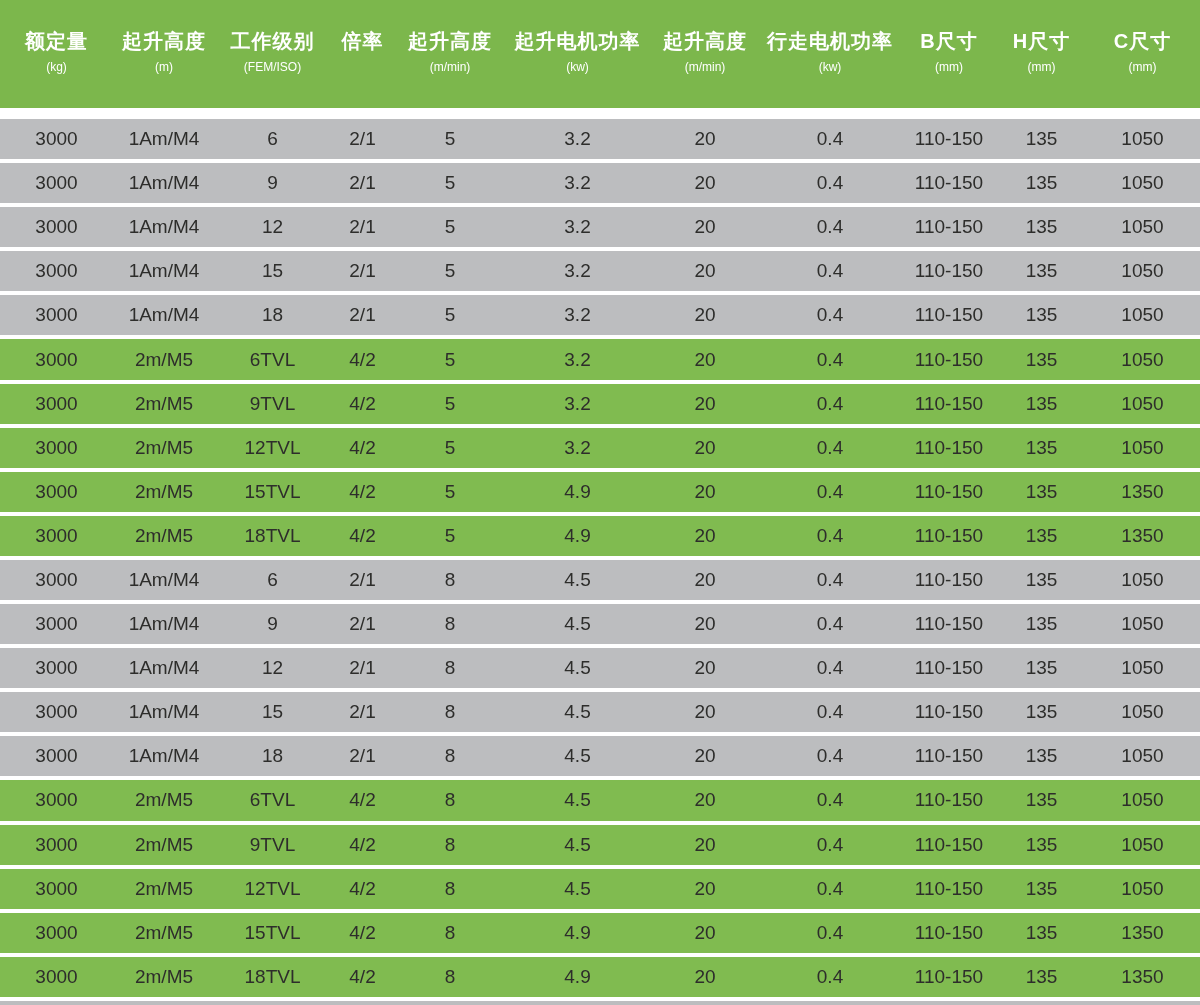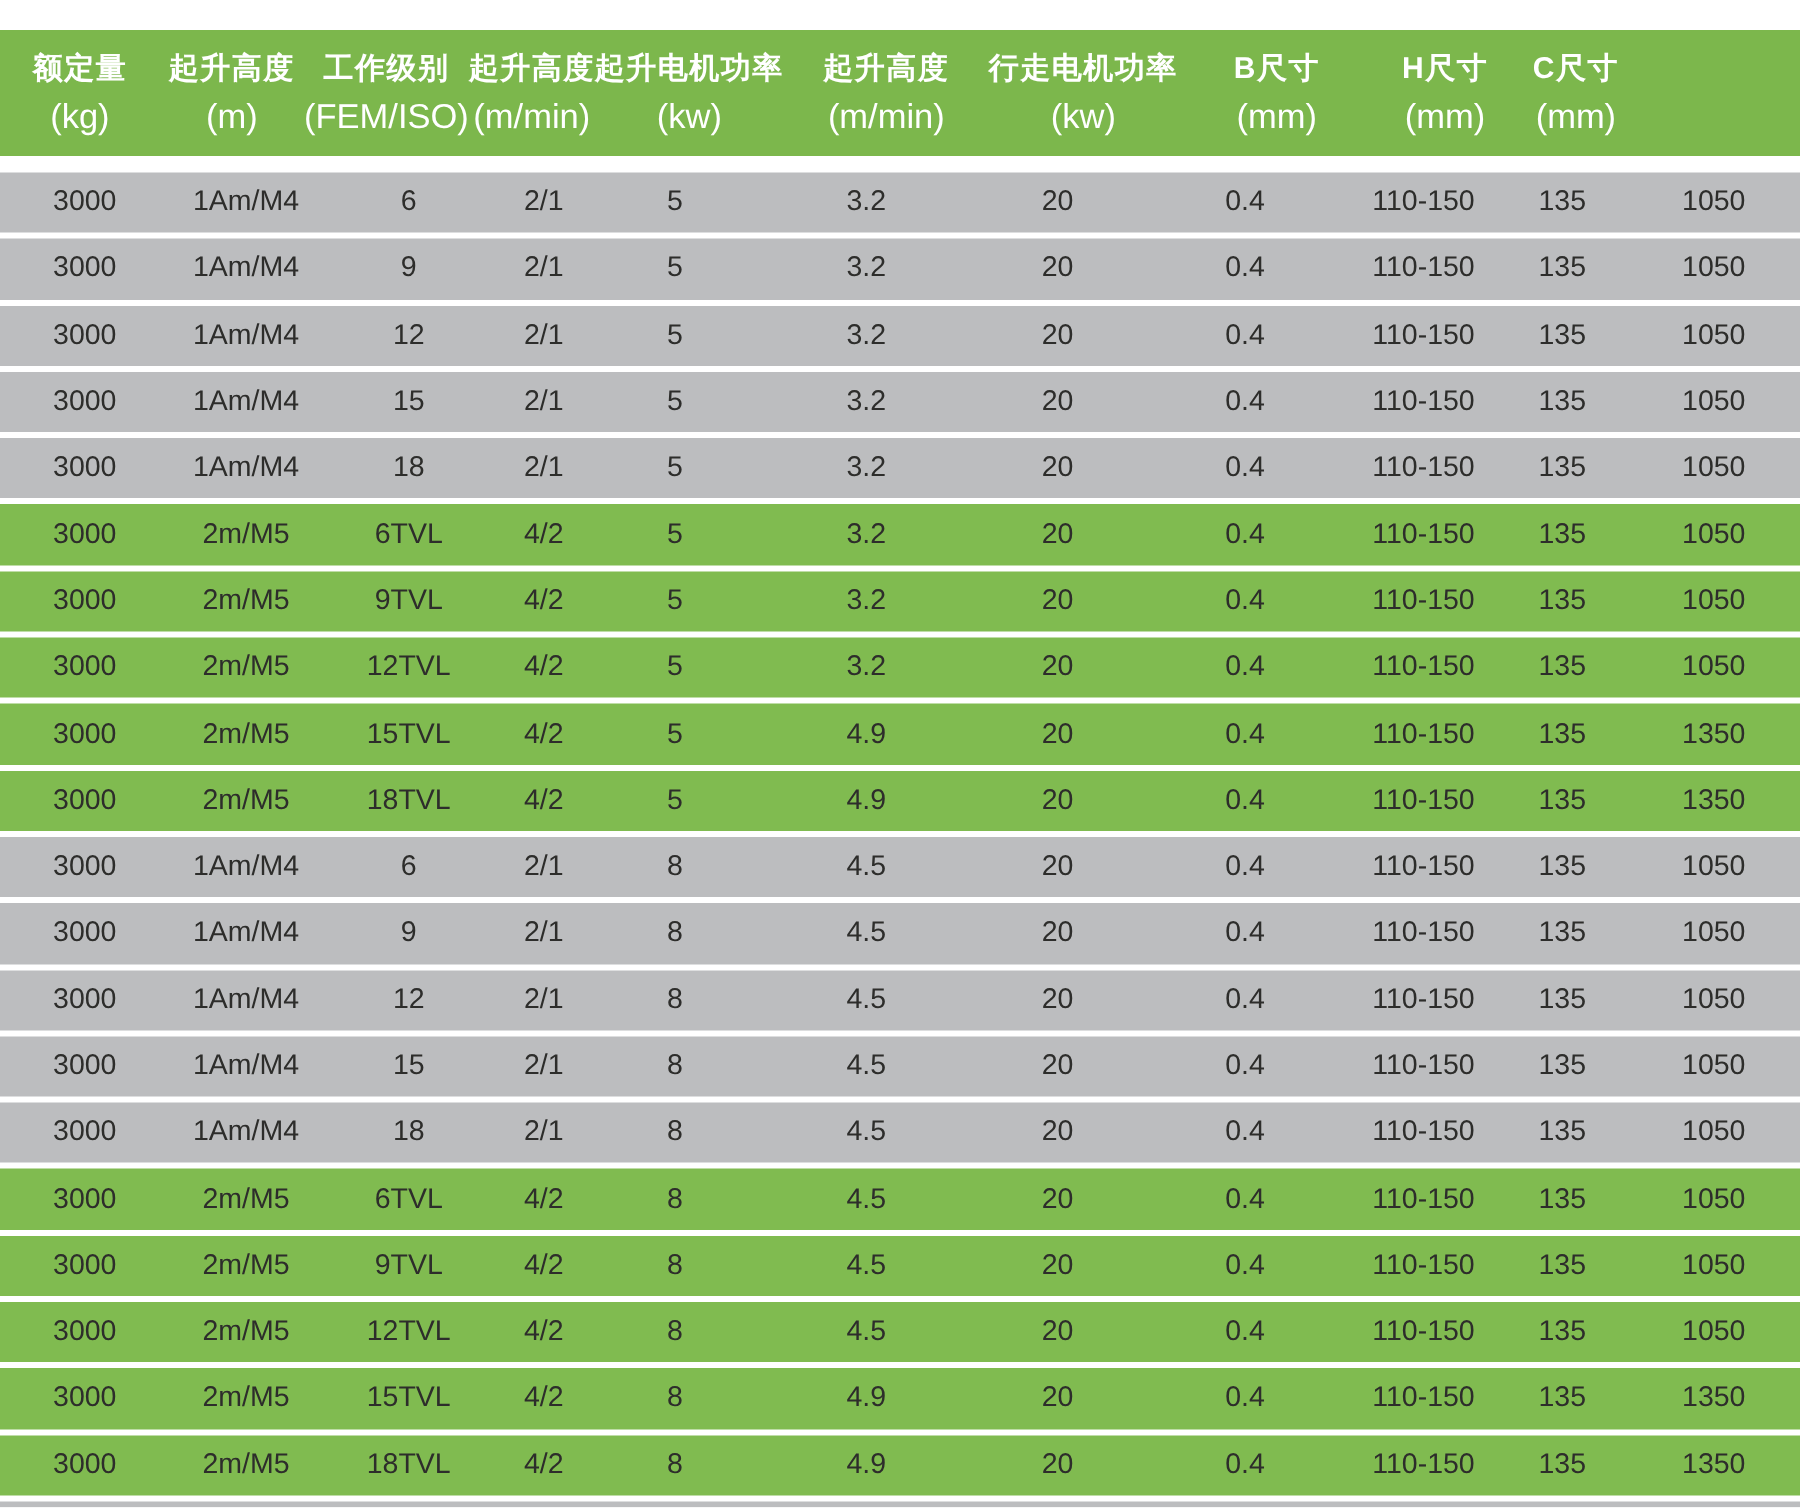--- a/index.html
+++ b/index.html
@@ -11,43 +11,42 @@
   .page {
     width: 1200px;
     height: 1005px;
     display: flex;
     flex-direction: column;
     background: var(--page-bg, #ffffff);
     overflow: hidden;
   }
   .thead {
     flex: none;
-    height: 84px;
+    height: 108px;
     background: var(--header-bg, #7cb74c);
     display: grid;
     grid-template-columns: 113fr 102fr 115fr 65fr 110fr 145fr 110fr 140fr 98fr 87fr 115fr;
-    margin-top: 20px;
   }
   .th {
     display: flex;
     flex-direction: column;
     align-items: center;
     justify-content: center;
     row-gap: 10px;
     color: var(--header-text, #ffffff);
   }
   .th-title {
     font-size: 20px;
     font-weight: bold;
     line-height: 1;
     letter-spacing: 1px;
     white-space: nowrap;
   }
   .th-unit {
-    font-size: 23px;
+    font-size: 12px;
     line-height: 1;
     min-height: 17px;
     white-space: nowrap;
   }
   .tbody {
     flex: 1;
     margin-top: 11px;
     display: flex;
     flex-direction: column;
     row-gap: 4px;
@@ -88,20 +87,24 @@
   <div class="th">
     <div class="th-title">起升高度</div>
     <div class="th-unit">(m)</div>
   </div>
 
   <div class="th">
     <div class="th-title">工作级别</div>
     <div class="th-unit">(FEM/ISO)</div>
   </div>
 
+  <div class="th">
+    <div class="th-title">倍率</div>
+    <div class="th-unit"></div>
+  </div>
 
   <div class="th">
     <div class="th-title">起升高度</div>
     <div class="th-unit">(m/min)</div>
   </div>
 
   <div class="th">
     <div class="th-title">起升电机功率</div>
     <div class="th-unit">(kw)</div>
   </div>

